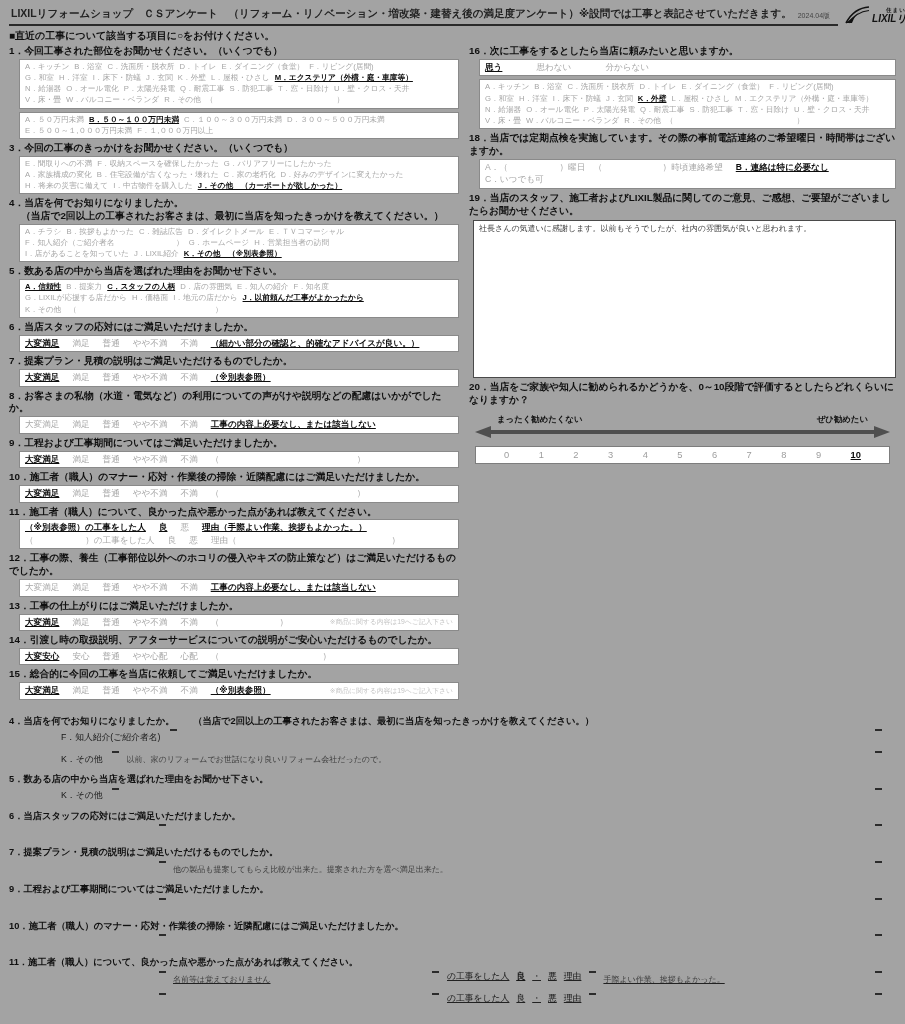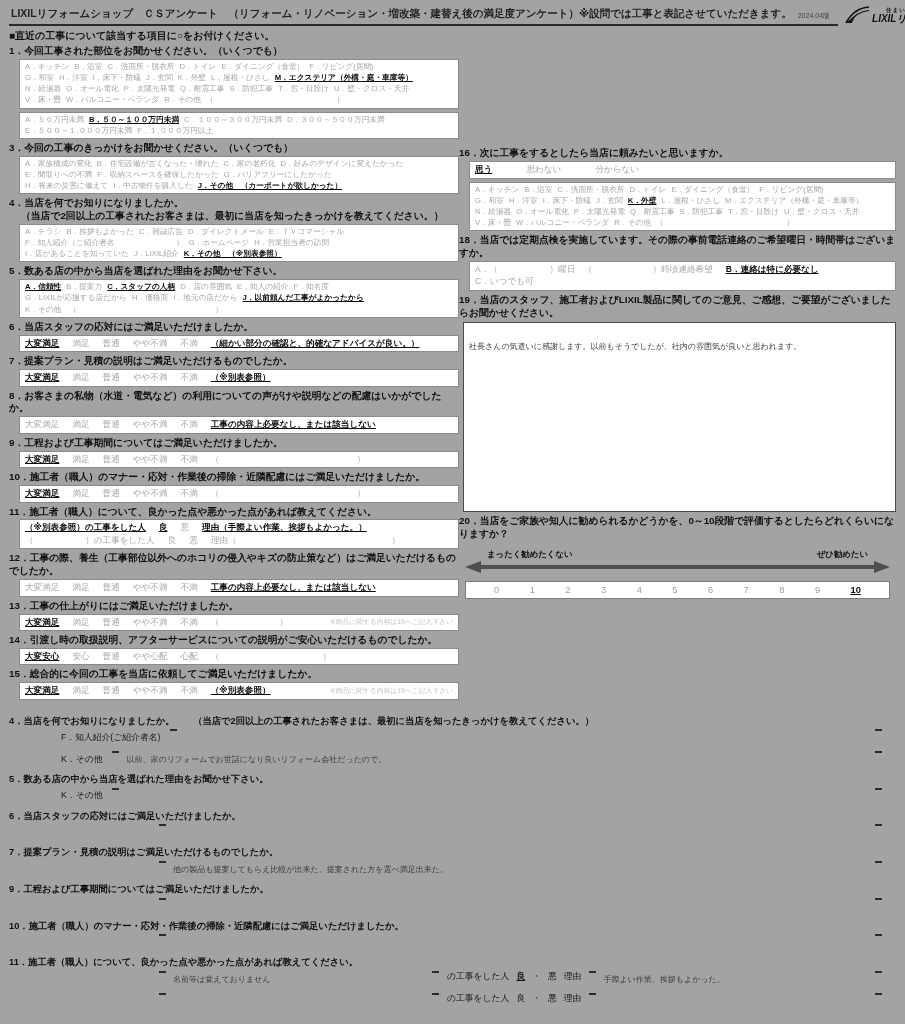--- a/index.html
+++ b/index.html
@@ -9,53 +9,53 @@
   .hdr-left{flex:1;display:flex;justify-content:space-between;align-items:flex-end;border-bottom:2px solid #2a2a2a;padding:3px 0 3px 2px;}
   .hdr-title{font-weight:bold;font-size:10.5px;letter-spacing:0;white-space:nowrap;}
   .hdr-ver{font-size:7px;color:#444;margin:0 8px 0 6px;white-space:nowrap;}
   .logo{display:flex;align-items:flex-end;gap:2px;padding:2px 0 0 6px;width:128px;flex:none;}
   .logo svg{flex:none;}
   .logo-text{line-height:1.1;}
   .logo-tagline{font-size:5.5px;font-weight:bold;color:#111;letter-spacing:1px;text-align:left;padding-left:14px;}
   .logo-brand{font-size:10px;font-weight:bold;color:#111;font-style:italic;white-space:nowrap;}
   .instruction{font-weight:bold;font-size:10px;margin:3px 0 2px 0;color:#111;}
   
-  .cols{display:flex;align-items:center;}
+  .cols{display:flex;gap:10px;align-items:flex-start;}
   .col-l{width:450px;flex:none;}
   .col-r{flex:1;min-width:0;}
   .q{margin-bottom:2px;}
   .q-title{font-weight:bold;font-size:9.8px;line-height:1.32;color:#101010;}
   .q-title2{font-weight:bold;font-size:9.8px;line-height:1.3;color:#101010;margin-left:12px;}
   .q-box{border:1.5px solid #8a8a8a;margin:1px 0 3px 10px;padding:1px 5px 2px 5px;background:#fff;}
   .opt-line{display:flex;flex-wrap:wrap;gap:0 5px;font-size:7.7px;line-height:1.45;align-items:baseline;}
   .opt-line.sat{gap:0 13px;font-size:8.6px;}
   .opt-line.wide{gap:0 34px;font-size:8.6px;}
   .opt{color:#a6a6a6;white-space:pre;}
   .opt.sel{color:#0d0d0d;font-weight:bold;text-decoration:underline;}
   .box-note{margin-left:auto;font-size:6.8px;color:#c4c4c4;white-space:nowrap;align-self:center;}
   
-  .comment-box{border:1.5px solid #4a4a4a;height:152px;margin:2px 0 3px 4px;padding:18px 5px;background:#fff;}
+  .comment-box{border:1.5px solid #4a4a4a;height:152px;margin:2px 0 3px 4px;padding:2px 5px;background:#fff;}
   .comment-text{font-size:8px;color:#3c3c3c;line-height:1.4;}
   
   .scale-wrap{margin:8px 6px 0 6px;}
   .scale-labels{display:flex;justify-content:space-between;font-size:8.4px;font-weight:bold;color:#111;padding:0 22px;}
   .scale-arrow{display:flex;align-items:center;margin:1px 0 8px 0;}
   .tri{width:0;height:0;border-top:6px solid transparent;border-bottom:6px solid transparent;}
   .tri.l{border-right:16px solid #4f4f4f;}
   .tri.r{border-left:16px solid #4f4f4f;}
   .bar{flex:1;height:4px;background:#4f4f4f;}
   .scale-box{border:1.5px solid #7d7d7d;display:flex;justify-content:space-between;padding:3px 28px;font-size:9.3px;color:#9d9d9d;background:#fff;}
   .scale-box .num.sel{color:#0d0d0d;font-weight:bold;text-decoration:underline;}
   
   .appendix{margin-top:12px;}
   .ap-item{margin-bottom:2px;}
   .ap-title{font-weight:bold;font-size:9.3px;color:#101010;line-height:1.35;}
   .ap-row{display:flex;align-items:flex-start;min-height:17px;margin:2px 14px 5px 150px;font-size:8px;}
   .ap-row.labeled{margin-left:52px;}
-  .ap-row.worker{}
+  .ap-row.worker{text-decoration:underline;}
   .ap-lab{font-size:8.8px;margin-right:10px;align-self:center;color:#161616;white-space:nowrap;}
   .bk{width:6px;border:1.6px solid #2b2b2b;flex:none;}
   .bk.l{border-right:0;}
   .bk.r{border-left:0;}
   .bk-content{flex:1;padding:1px 7px;color:#3c3c3c;align-self:center;white-space:pre-wrap;}
   .bk-content.name{flex:0 0 252px;}
   .w-mid{display:flex;align-items:center;gap:7px;margin:0 8px;font-size:8.8px;color:#161616;white-space:nowrap;}
   .w-mid .gb{font-weight:normal;}
   .w-mid .gb.sel{font-weight:bold;text-decoration:underline;}
 </style>
@@ -133,29 +133,29 @@
             <div class="opt-line">
               <span class="opt">E．５００～１,０００万円未満</span>
               <span class="opt">F．１,０００万円以上</span>
             </div>
           </div>
         </div>
         <div class="q">
           <div class="q-title">3．今回の工事のきっかけをお聞かせください。（いくつでも）</div>
           <div class="q-box">
             <div class="opt-line">
+              <span class="opt">E．間取りへの不満</span>
+              <span class="opt">F．収納スペースを確保したかった</span>
+              <span class="opt">G．バリアフリーにしたかった</span>
+            </div>
+            <div class="opt-line">
               <span class="opt">A．家族構成の変化</span>
               <span class="opt">B．住宅設備が古くなった・壊れた</span>
               <span class="opt">C．家の老朽化</span>
               <span class="opt">D．好みのデザインに変えたかった</span>
-            </div>
-            <div class="opt-line">
-              <span class="opt">E．間取りへの不満</span>
-              <span class="opt">F．収納スペースを確保したかった</span>
-              <span class="opt">G．バリアフリーにしたかった</span>
             </div>
             <div class="opt-line">
               <span class="opt">H．将来の災害に備えて</span>
               <span class="opt">I．中古物件を購入した</span>
               <span class="opt sel">J．その他　（カーポートが欲しかった）</span>
             </div>
           </div>
         </div>
         <div class="q">
           <div class="q-title">4．当店を何でお知りになりましたか。</div>

